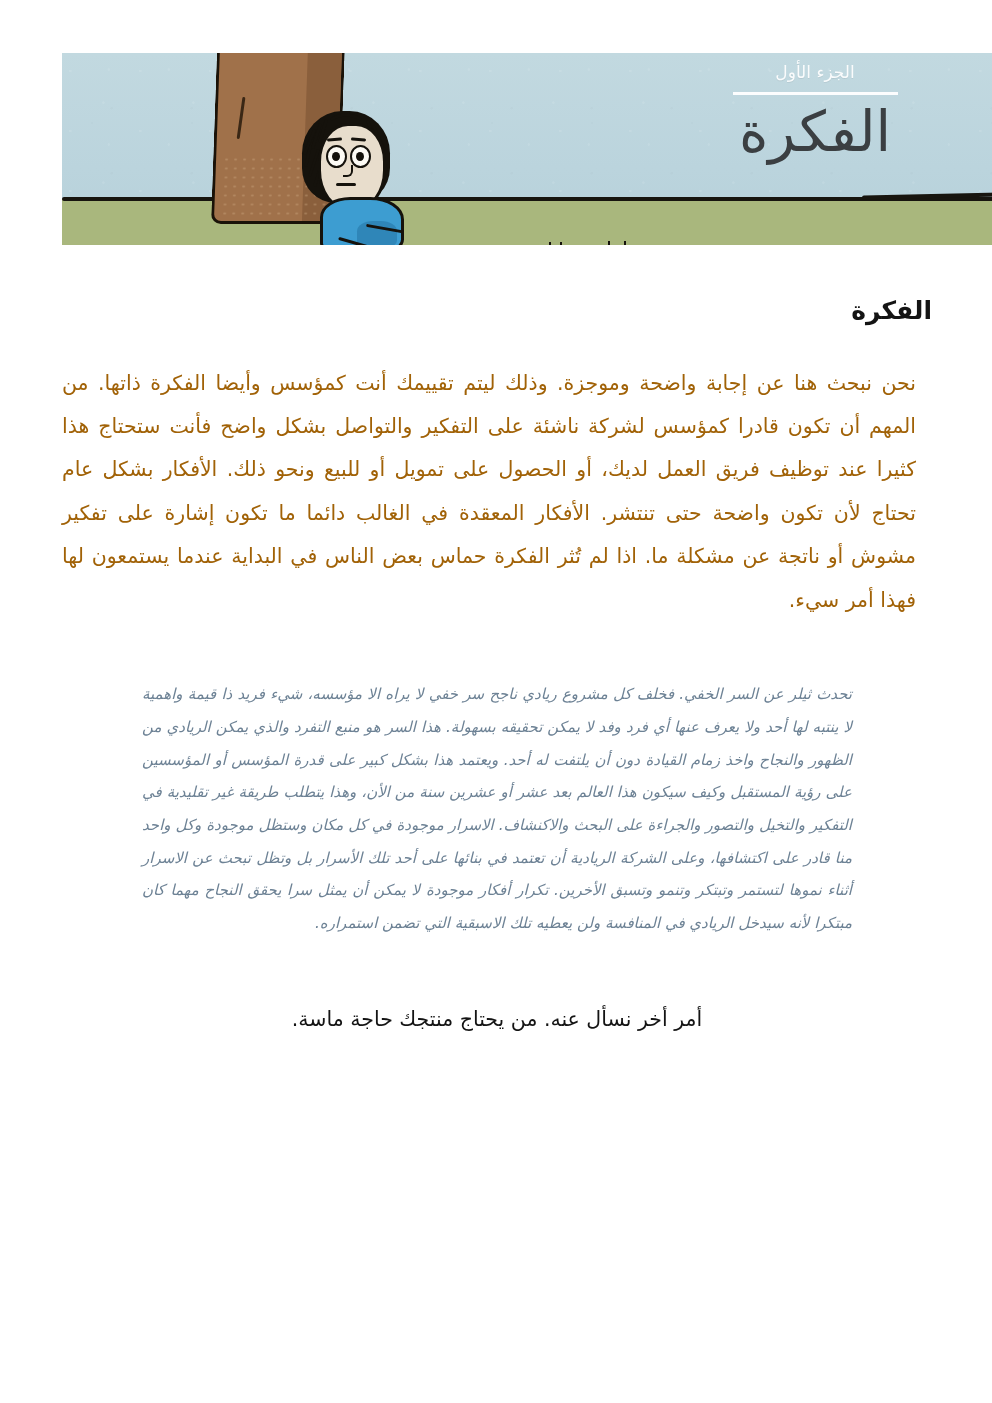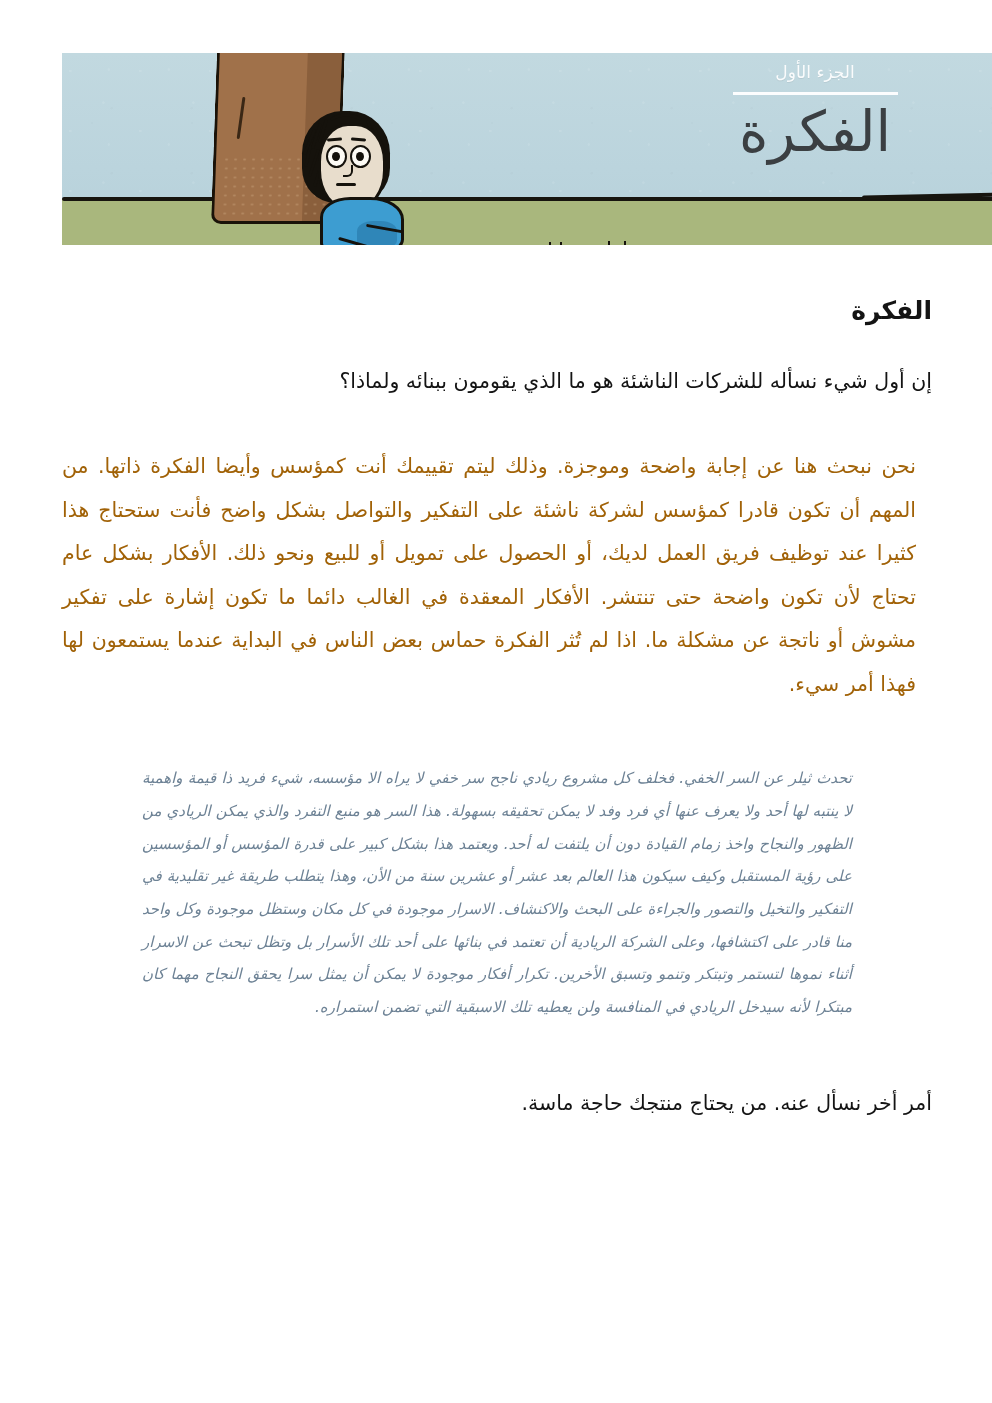--- a/index.html
+++ b/index.html
@@ -255,20 +255,21 @@
     color: #6d8295;
     margin: 0 80px 60px 80px;
     text-align: justify;
     text-justify: inter-word;
   }
   .closing {
     font-size: 20.5px;
     line-height: 1.95;
     margin: 0;
     color: #141414;
+    text-align: center;
   }
 </style>
 </head>
 <body>
 
 <div class="hero">
   <div class="hero-sky"></div>
   <div class="hero-grain"></div>
 
   <div class="hero-ground"></div>
@@ -323,17 +324,16 @@
 
   <div class="hero-titles">
     <div class="hero-kicker">الجزء الأول</div>
     <div class="hero-rule"></div>
     <div class="hero-title">الفكرة</div>
   </div>
 </div>
 
 <div class="page-body">
   <h2 class="section-title">الفكرة</h2>
-  <p class="lead">إن أول شيء نسأله للشركات الناشئة هو ما الذي يقومون ببنائه ولماذا؟</p>
   <p class="body-para">نحن نبحث هنا عن إجابة واضحة وموجزة. وذلك ليتم تقييمك أنت كمؤسس وأيضا الفكرة ذاتها. من المهم أن تكون قادرا كمؤسس لشركة ناشئة على التفكير والتواصل بشكل واضح فأنت ستحتاج هذا كثيرا عند توظيف فريق العمل لديك، أو الحصول على تمويل أو للبيع ونحو ذلك. الأفكار بشكل عام تحتاج لأن تكون واضحة حتى تنتشر. الأفكار المعقدة في الغالب دائما ما تكون إشارة على تفكير مشوش أو ناتجة عن مشكلة ما. اذا لم تُثر الفكرة حماس بعض الناس في البداية عندما يستمعون لها فهذا أمر سيء.</p>
   <blockquote class="quote">تحدث ثيلر عن السر الخفي. فخلف كل مشروع ريادي ناجح سر خفي لا يراه الا مؤسسه، شيء فريد ذا قيمة واهمية لا ينتبه لها أحد ولا يعرف عنها أي فرد وفد لا يمكن تحقيقه بسهولة. هذا السر هو منبع التفرد والذي يمكن الريادي من الظهور والنجاح واخذ زمام القيادة دون أن يلتفت له أحد. ويعتمد هذا بشكل كبير على قدرة المؤسس أو المؤسسين على رؤية المستقبل وكيف سيكون هذا العالم بعد عشر أو عشرين سنة من الأن، وهذا يتطلب طريقة غير تقليدية في التفكير والتخيل والتصور والجراءة على البحث والاكنشاف. الاسرار موجودة في كل مكان وستظل موجودة وكل واحد منا قادر على اكتشافها، وعلى الشركة الريادية أن تعتمد في بنائها على أحد تلك الأسرار بل وتظل تبحث عن الاسرار أثناء نموها لتستمر وتبتكر وتنمو وتسبق الأخرين. تكرار أفكار موجودة لا يمكن أن يمثل سرا يحقق النجاح مهما كان مبتكرا لأنه سيدخل الريادي في المنافسة ولن يعطيه تلك الاسبقية التي تضمن استمراره.</blockquote>
   <p class="closing">أمر أخر نسأل عنه. من يحتاج منتجك حاجة ماسة.</p>
 </div>
 
 </body></html>

